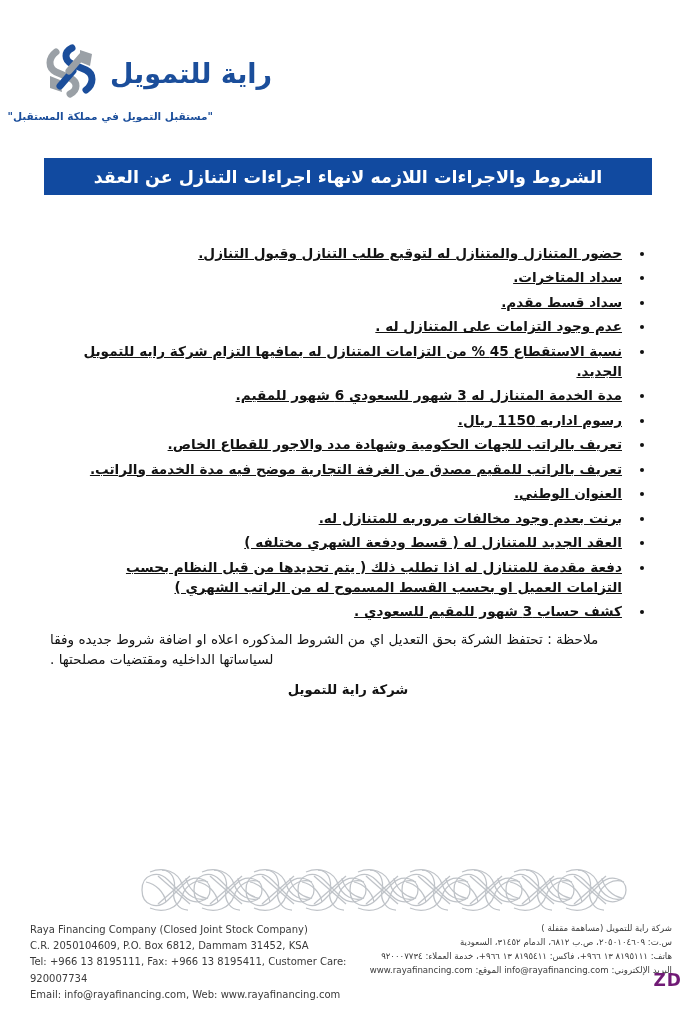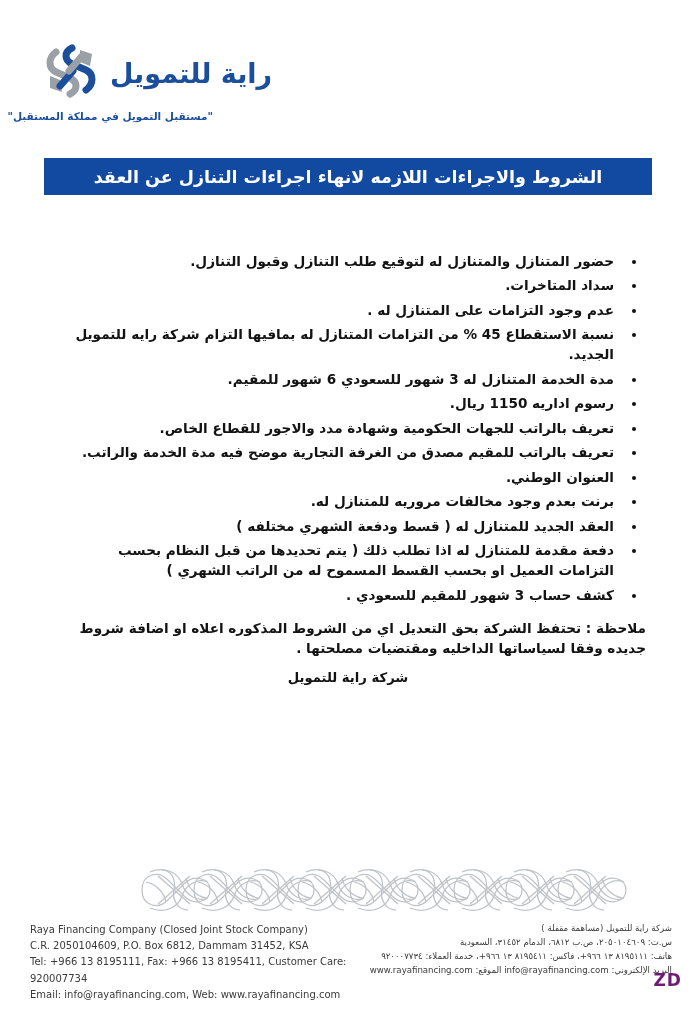--- a/index.html
+++ b/index.html
@@ -113,22 +113,23 @@
   
   .body-area {
     position: absolute;
     top: 240px;
     left: 44px;
     width: 608px;
     direction: rtl;
   }
   ul.terms {
     list-style: none;
-    margin: 12px;
+    margin: 4px;
     padding: 0;
+    text-decoration: underline;
   }
   ul.terms > li {
     position: relative;
     padding-right: 26px;
     margin: 0 0 4.5px 0;
     font-size: 13.6px;
     font-weight: 700;
     line-height: 1.47;
     text-align: right;
     direction: rtl;
@@ -144,23 +145,23 @@
     background: #111111;
     border-radius: 50%;
   }
   li.wrap2 {
     padding-left: 36px;
   }
 
   .note {
     margin-top: 7px;
     font-size: 13.6px;
-    font-weight: 700;
+    font-weight: 400;
     line-height: 1.5;
-    text-align: right;
+    text-align: left;
     direction: rtl;
     color: #131313;
     padding: 0 6px;
   }
   .signature {
     margin-top: 12px;
     font-size: 13.2px;
     font-weight: 600;
     text-align: center;
     direction: rtl;
@@ -252,20 +253,21 @@
   </div>
 
   <div class="title-banner">
     <div class="title-banner-text">الشروط والاجراءات اللازمه لانهاء اجراءات التنازل عن العقد</div>
   </div>
 
   <div class="body-area">
     <ul class="terms">
       <li>حضور المتنازل والمتنازل له لتوقيع طلب التنازل وقبول التنازل.</li>
       <li>سداد  المتاخرات.</li>
+      <li>سداد قسط مقدم.</li>
       <li>عدم وجود التزامات على المتنازل له  .</li>
       <li>نسبة الاستقطاع 45 % من التزامات المتنازل له بمافيها التزام شركة رايه للتمويل الجديد.</li>
       <li>مدة الخدمة المتنازل له 3 شهور للسعودي 6 شهور للمقيم.</li>
       <li>رسوم اداريه 1150 ريال.</li>
       <li>تعريف بالراتب للجهات الحكومية وشهادة مدد والاجور للقطاع الخاص.</li>
       <li>تعريف بالراتب للمقيم مصدق من الغرفة التجارية موضح فيه مدة الخدمة والراتب.</li>
       <li>العنوان الوطني.</li>
       <li>برنت بعدم وجود مخالفات مروريه للمتنازل له.</li>
       <li>العقد الجديد للمتنازل له ( قسط ودفعة الشهري مختلفه )</li>
       <li class="wrap2">دفعة مقدمة للمتنازل له اذا تطلب ذلك ( يتم تحديدها من قبل النظام بحسب التزامات العميل او بحسب القسط المسموح له من الراتب الشهري )</li>

